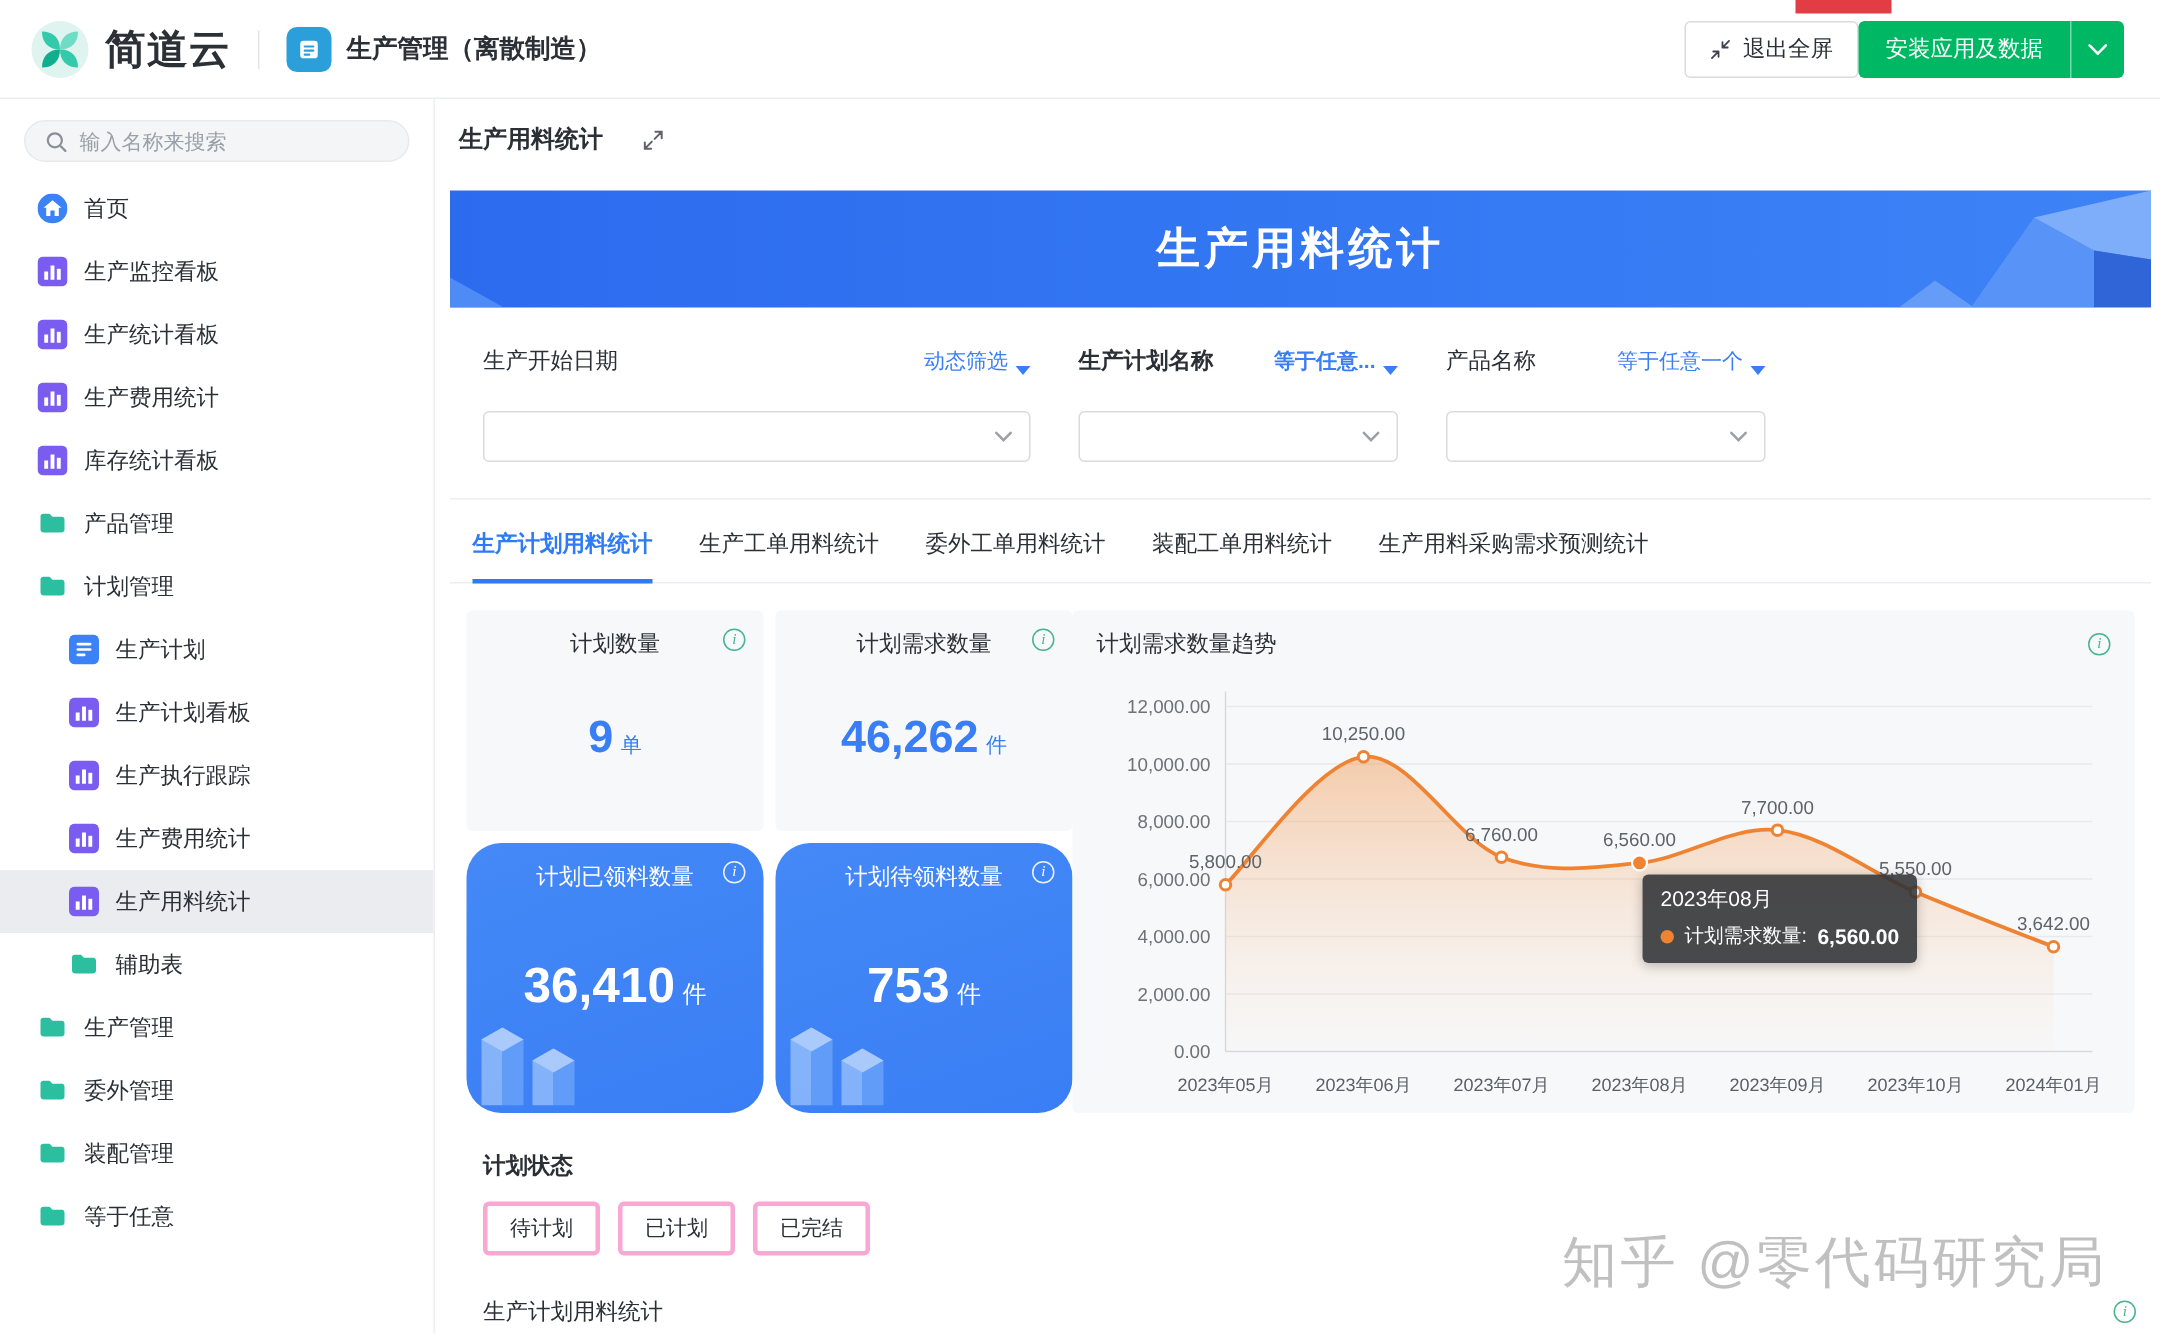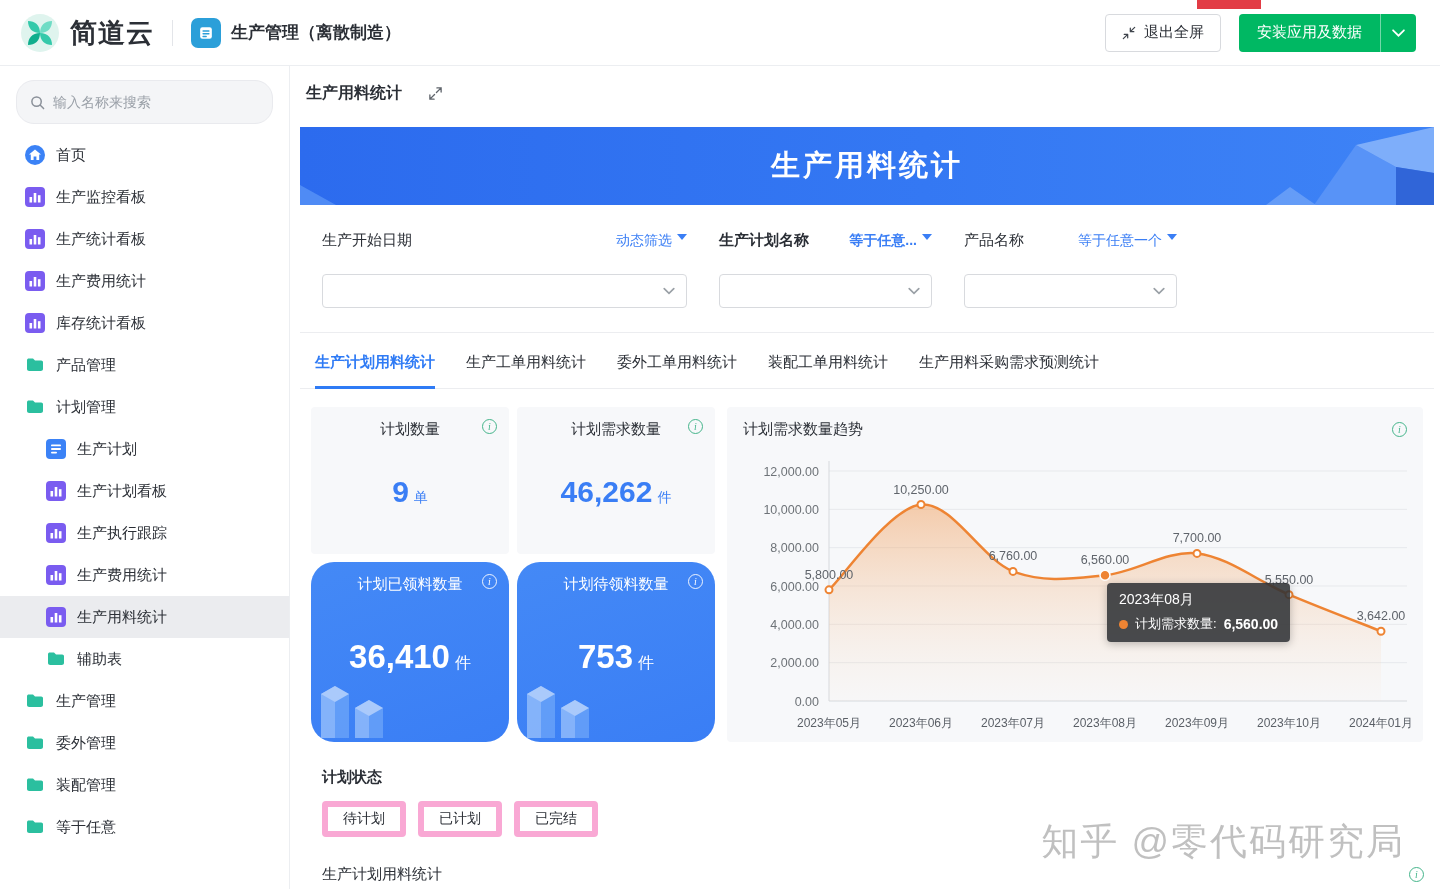--- a/index.html
+++ b/index.html
@@ -8,33 +8,33 @@
   
   .topbar{height:66px;display:flex;align-items:center;padding:0 24px 0 20px;
     border-bottom:1px solid #eceef1;position:relative;background:#fff;}
   .logo{display:flex;align-items:center;gap:10px;cursor:pointer;}
   .logo svg{display:block;}
   .logo-text{font-size:27px;font-weight:700;letter-spacing:1px;}
   .v-div{width:1px;height:26px;background:#e3e5e9;margin:0 18px;}
   .app-badge{width:30px;height:30px;border-radius:7px;background:#2b9fd9;display:flex;
     align-items:center;justify-content:center;margin-right:10px;}
   .app-name{font-size:17px;font-weight:600;}
-  .topbar-right{margin-left:auto;display:flex;align-items:center;gap:18px;}
+  .topbar-right{margin-left:auto;display:flex;align-items:center;}
   .btn-exit{height:38px;display:flex;align-items:center;gap:8px;padding:0 16px;
     border:1px solid #d8dade;border-radius:4px;background:#fff;font-size:15px;color:#2b2f36;cursor:pointer;}
   .btn-install{height:38px;display:flex;align-items:stretch;background:#00b863;border-radius:4px;
     color:#fff;cursor:pointer;overflow:hidden;}
   .btn-install .txt{display:flex;align-items:center;padding:0 18px;font-size:15px;font-weight:400;}
   .btn-install .chev-part{display:flex;align-items:center;justify-content:center;width:36px;
     border-left:1px solid rgba(255,255,255,.45);}
   .top-red{position:absolute;top:0;left:1197px;width:64px;height:9px;background:#e23c45;}
   
   .layout{display:flex;height:823px;}
   .sidebar{width:290px;border-right:1px solid #eceef1;padding-top:14px;flex-shrink:0;overflow:hidden;}
-  .search-box{margin:0 16px 10px;height:44px;background:#f4f5f7;border:1px solid #e9eaee;
+  .search-box{margin:0 16px 10px;height:28px;background:#f4f5f7;border:1px solid #e9eaee;
     border-radius:18px;display:flex;align-items:center;gap:8px;padding:0 13px;}
   .search-box input{flex:1;border:none;outline:none;background:transparent;font-size:14px;color:#333;}
   .search-box input::placeholder{color:#9aa0a8;}
   .menu-item{height:42px;display:flex;align-items:center;gap:11px;padding-left:25px;font-size:15px;cursor:pointer;}
   .menu-item.indent{padding-left:46px;}
   .menu-item.active{background:#ebecef;}
   .menu-icon{width:20px;height:20px;flex-shrink:0;}
   .menu-icon svg{width:20px;height:20px;display:block;}
   
   .main{flex:1;display:flex;flex-direction:column;min-width:0;}
@@ -43,30 +43,30 @@
   .expand-btn{cursor:pointer;display:flex;}
   .content{flex:1;padding:0 6px 0 10px;position:relative;overflow:hidden;}
   .banner{height:78px;margin-top:6px;background:linear-gradient(90deg,#2c6bee 0%,#3478f3 55%,#3e83f6 100%);
     position:relative;display:flex;align-items:center;justify-content:center;overflow:hidden;}
   .banner-title{color:#fff;font-size:29px;font-weight:700;letter-spacing:3px;z-index:1;}
   .banner-deco-r{position:absolute;right:0;top:0;height:78px;}
   .banner-deco-l{position:absolute;left:0;bottom:0;}
   .filters{display:flex;gap:32px;padding:26px 22px 24px;border-bottom:1px solid #ecedf0;}
   .filter-group{display:flex;flex-direction:column;gap:24px;}
   .filter-head{display:flex;align-items:center;justify-content:space-between;font-size:15px;}
-  .filter-op{color:#3a7ef5;font-size:14px;display:flex;align-items:flex-start;gap:5px;cursor:pointer;}
+  .filter-op{color:#3a7ef5;font-size:14px;display:flex;align-items:flex-end;gap:5px;cursor:pointer;}
   .caret{width:0;height:0;border-left:5px solid transparent;border-right:5px solid transparent;
     border-top:6px solid #3a7ef5;margin-top:2px;}
   .select{height:34px;border:1px solid #d8dade;border-radius:4px;display:flex;align-items:center;
     justify-content:flex-end;padding:0 11px;background:#fff;cursor:pointer;}
   .tabs{display:flex;gap:31px;padding:0 15px;border-bottom:1px solid #ecedf0;}
   .tab{padding:20px 0 16px;font-size:15px;cursor:pointer;position:relative;color:#2b2f36;}
   .tab.active{color:#2f7bf5;font-weight:600;}
   .tab.active::after{content:"";position:absolute;left:0;right:0;bottom:-1px;height:3px;background:#2f7bf5;}
-  .dash{display:flex;gap:12px;margin:18px 11px 0;}
+  .dash{display:flex;margin:18px 11px 0;}
   .cards-grid{display:grid;grid-template-columns:198px 198px;grid-template-rows:147px 180px;gap:8px;flex-shrink:0;}
   .card{background:#f7f8fa;border-radius:4px;position:relative;display:flex;flex-direction:column;
     align-items:center;padding-top:13px;overflow:hidden;}
   .card-title{font-size:15px;z-index:1;}
   .card-value{margin-top:36px;font-size:30px;font-weight:600;color:#3a7ef5;z-index:1;}
   .card-value .unit{font-size:14px;font-weight:400;margin-left:5px;}
   .card.blue{background:linear-gradient(160deg,#4489f6,#3a7ef5);border-radius:23px;}
   .card.blue .card-title{color:#fff;}
   .card.blue .card-value{color:#fff;font-size:33px;margin-top:44px;}
   .card.blue .card-value .unit{font-size:16px;}
@@ -83,21 +83,21 @@
   .chart-body{position:relative;margin-top:2px;}
   .chart-tooltip{position:absolute;background:rgba(48,50,54,.88);border-radius:4px;padding:8px 12px 9px;
     color:#fff;white-space:nowrap;z-index:3;box-shadow:0 2px 8px rgba(0,0,0,.25);}
   .tt-title{font-size:14px;margin-bottom:6px;}
   .tt-row{display:flex;align-items:center;gap:7px;font-size:13px;}
   .tt-dot{width:9px;height:9px;border-radius:50%;background:#ee8433;}
   .tt-row b{font-size:14px;}
   .status-section{margin:26px 0 0 22px;}
   .status-title{font-size:15px;font-weight:700;}
   .status-buttons{display:flex;gap:12px;margin-top:14px;}
-  .status-btn{height:36px;padding:0 15px;border:6px solid #f9a8d4;border-radius:4px;background:#fff;
+  .status-btn{height:36px;padding:0 15px;border:3px solid #f9a8d4;border-radius:4px;background:#fff;
     font-size:14px;color:#2b2f36;display:flex;align-items:center;cursor:pointer;}
   .table-section{margin:28px 0 0 22px;}
   .table-title-row{display:flex;align-items:center;justify-content:space-between;padding-right:10px;}
   .table-title{font-size:15px;}
   .table-strip{margin-top:14px;height:12px;
     background:repeating-linear-gradient(90deg,#4d88f0 0px,#4d88f0 56px,#84a9f3 56px,#84a9f3 57px);}
   .watermark{position:absolute;right:35px;bottom:22px;font-size:37px;color:rgba(115,115,115,.45);
     letter-spacing:2px;font-weight:500;pointer-events:none;z-index:5;}
 </style>
 </head>

